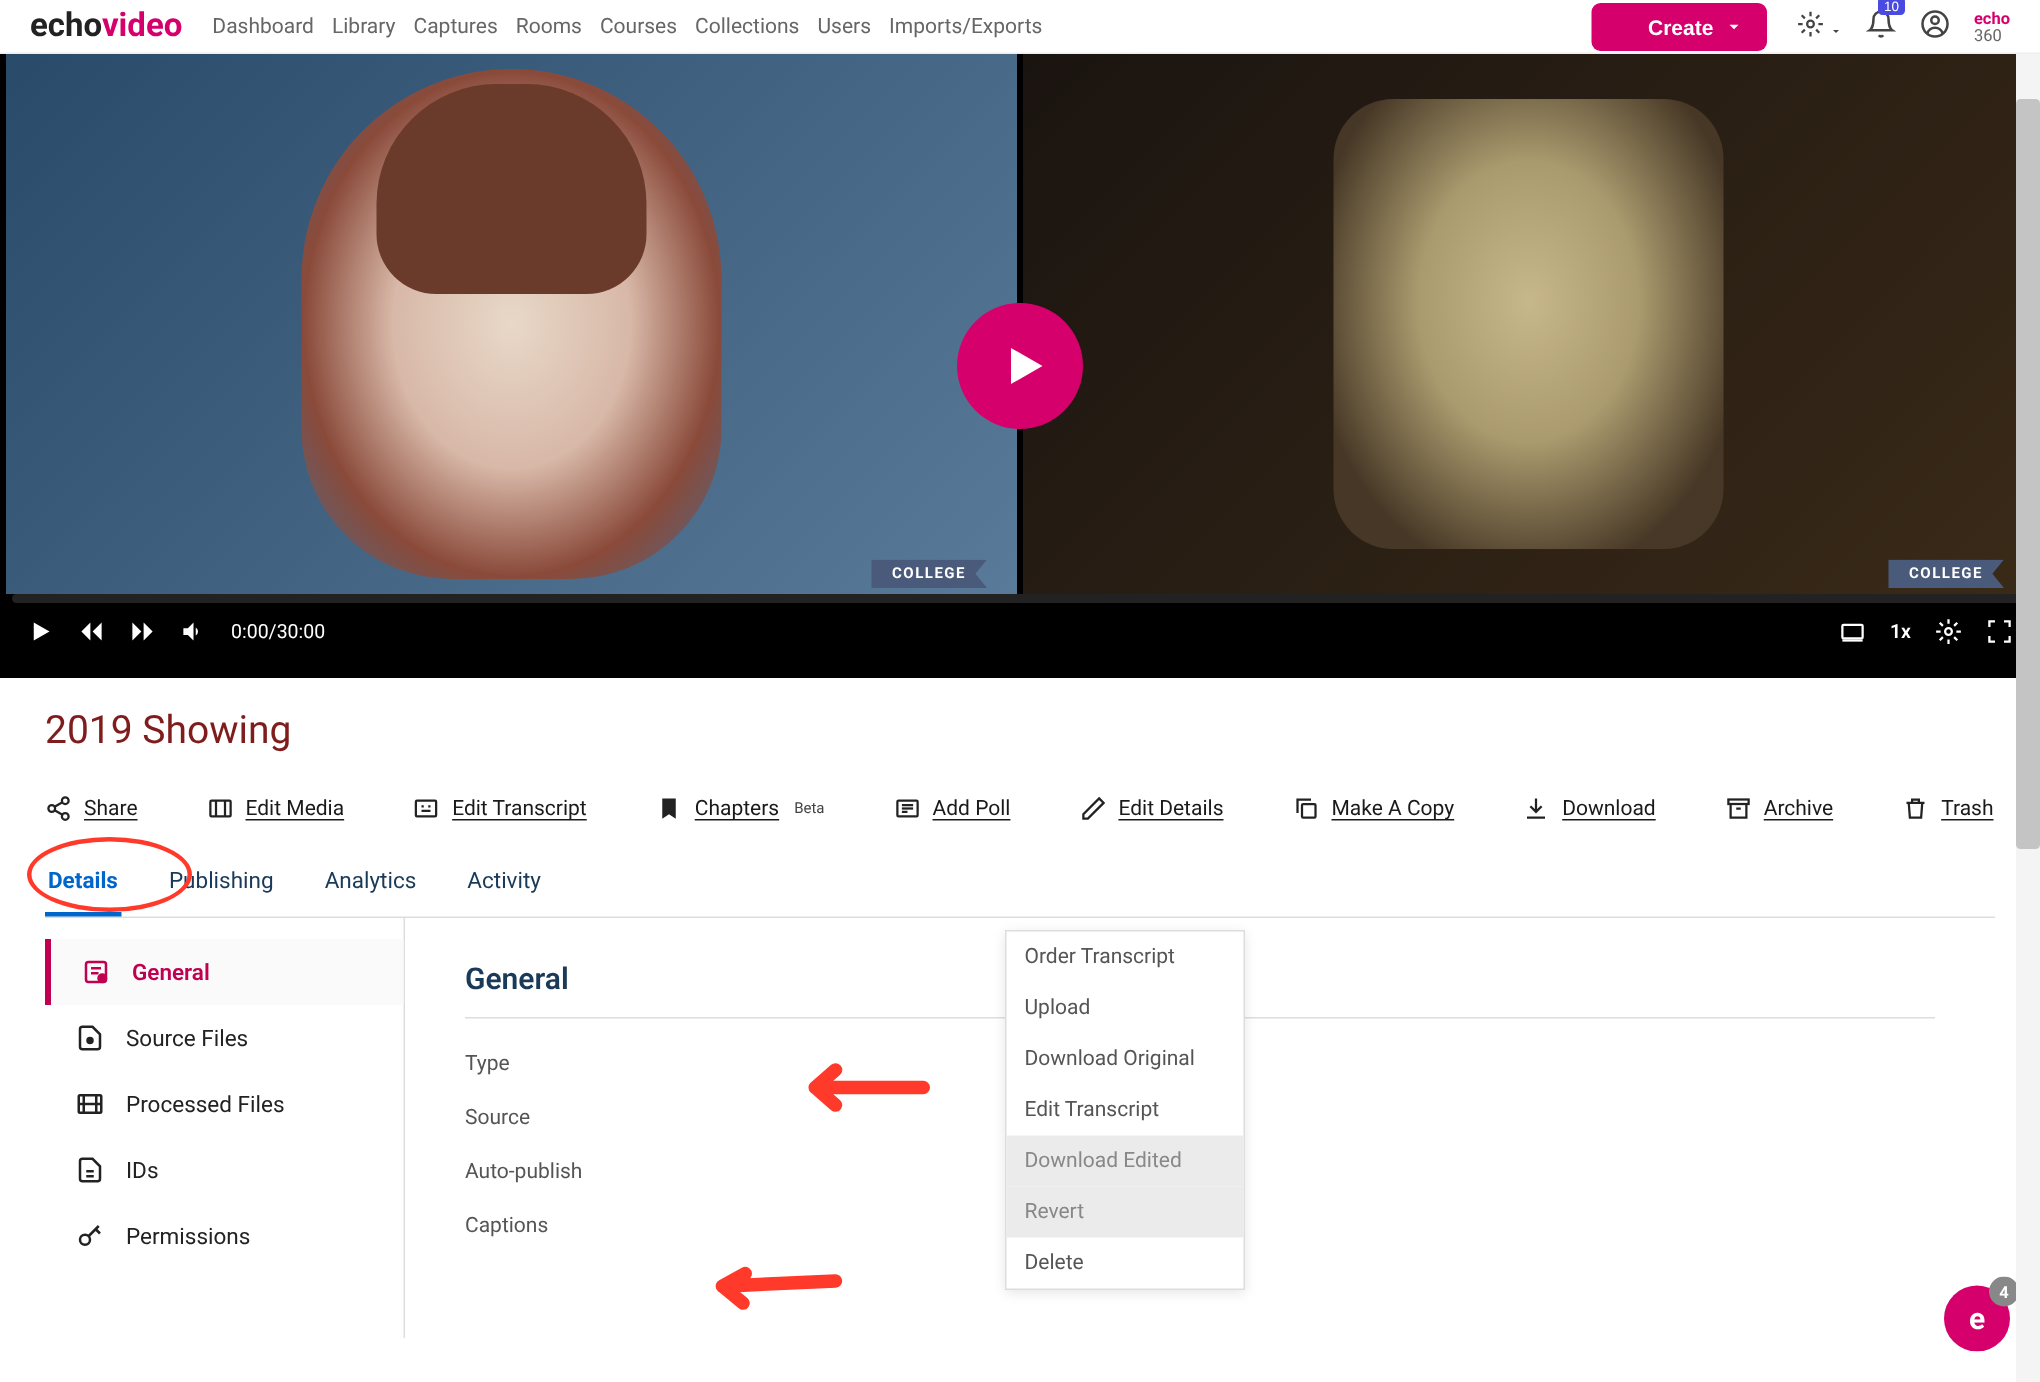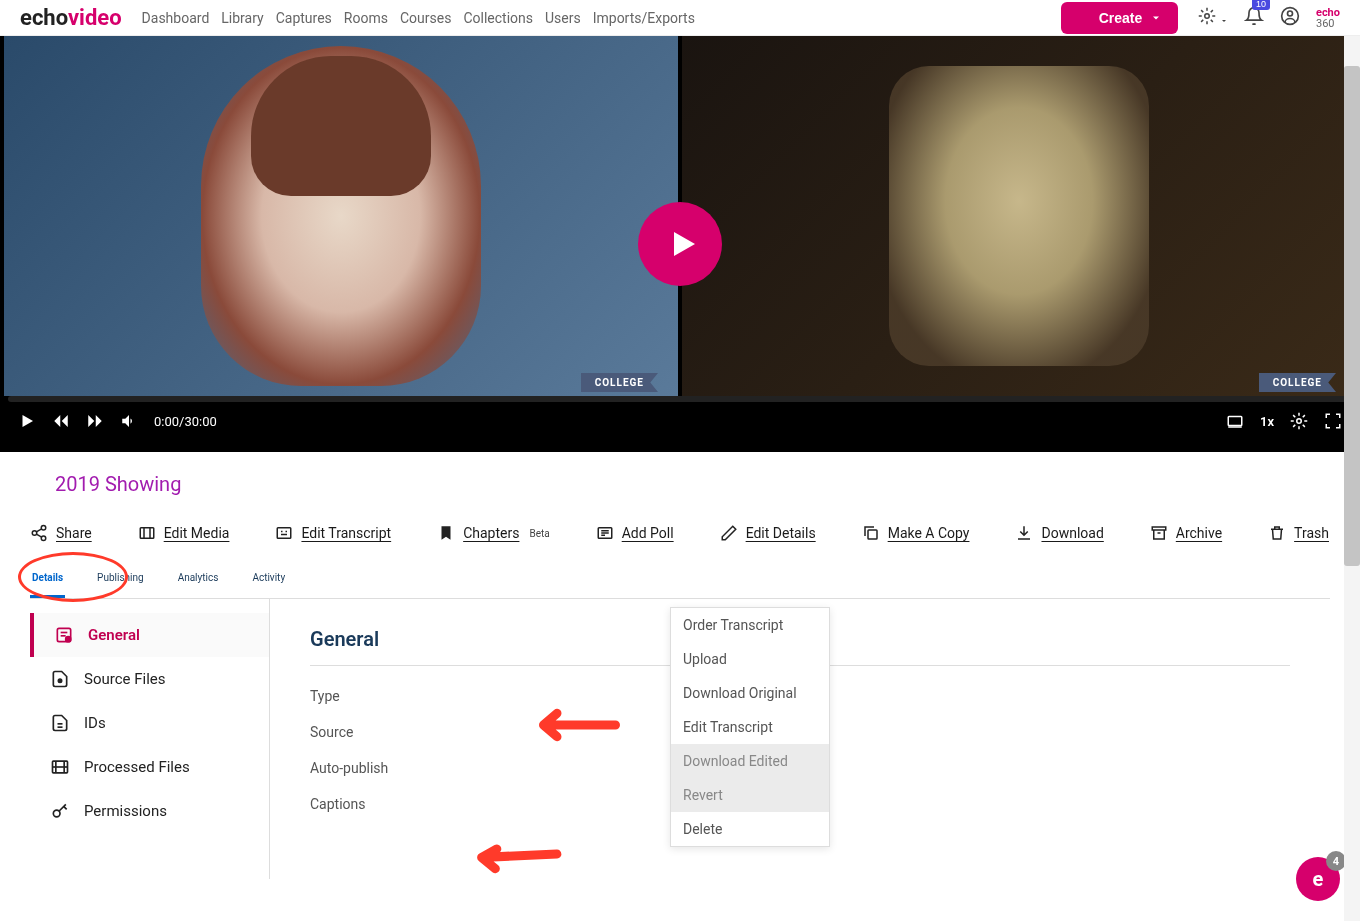--- a/index.html
+++ b/index.html
@@ -30,34 +30,34 @@
 .college-flag { position: absolute; bottom: 4px; right: 20px; background: #4a5a7a; color: #fff; font-size: 10px; font-weight: 700; letter-spacing: 1px; padding: 4px 14px; clip-path: polygon(0 0, 100% 0, 90% 50%, 100% 100%, 0 100%); }
 .progress-bar { height: 6px; background: #222; margin: 0 8px; border-radius: 3px; }
 .progress-bar .fill { width: 0%; height: 100%; background: #d6006c; }
 .controls { display: flex; align-items: center; padding: 10px 18px; color: #fff; gap: 16px; }
 .controls .spacer { flex: 1; }
 .ctrl-icon { width: 18px; height: 18px; cursor: pointer; }
 .time { font-size: 13px; }
 .speed { font-size: 13px; font-weight: 600; }
 
 .content { padding: 20px 30px 0; }
-.title { font-size: 20px; font-weight: 400; color: #a21caf; margin-bottom: 28px; margin-left: 25px; }
+.title { font-size: 26px; font-weight: 400; color: #7f1d1d; margin-bottom: 28px; }
 .action-row { display: flex; gap: 46px; align-items: center; margin-bottom: 20px; position: relative; }
 .action { display: flex; align-items: center; gap: 8px; color: #1a1a1a; font-size: 14px; text-decoration: underline; text-underline-offset: 3px; cursor: pointer; }
 .action .ai { width: 18px; height: 18px; }
 .beta-sup { font-size: 10px; vertical-align: super; margin-left: 2px; text-decoration: none; color: #444; }
 
 .arrow-red { position: absolute; pointer-events: none; }
 .arrow1 { left: 368px; top: -64px; transform: rotate(35deg); }
 .arrow2 { left: 530px; top: 700px; }
 .arrow3 { left: 470px; top: 830px; transform: rotate(-20deg); }
 .arrow-red svg { width: 90px; height: 50px; }
 
 .tabs { display: flex; gap: 30px; border-bottom: 1px solid #ddd; margin-top: 20px; position: relative; }
-.tab { padding: 10px 2px 12px; color: #1a3a5a; font-size: 10px; cursor: pointer; }
+.tab { padding: 10px 2px 12px; color: #1a3a5a; font-size: 15px; cursor: pointer; }
 .tab.active { color: #0066cc; font-weight: 700; border-bottom: 3px solid #0066cc; }
 .circle-highlight { position: absolute; left: -12px; top: -10px; width: 110px; height: 50px; border: 3px solid #ff3a2a; border-radius: 50%; pointer-events: none; }
 
 .details-layout { display: flex; min-height: 280px; }
 .sidebar { width: 240px; border-right: 1px solid #ddd; padding-top: 14px; }
 .side-item { display: flex; align-items: center; gap: 14px; padding: 12px 20px; color: #222; cursor: pointer; font-size: 15px; }
 .side-item.active { color: #c00050; border-left: 4px solid #c00050; background: #fafafa; font-weight: 600; }
 .side-item .si { width: 20px; height: 20px; }
 .main-panel { flex: 1; padding: 28px 40px; position: relative; }
 .panel-title { font-size: 20px; font-weight: 600; color: #1a3a5a; margin-bottom: 12px; border-bottom: 1px solid #ddd; padding-bottom: 14px; }
@@ -286,34 +286,34 @@
       </div>
       <div class="side-item">
         <svg class="si" viewBox="0 0 24 24" fill="none" stroke="#222" stroke-width="2">
             <path d="M14 3H6a2 2 0 00-2 2v14a2 2 0 002 2h12a2 2 0 002-2V9l-6-6z"></path>
             <circle cx="12" cy="14" r="2" fill="#222"></circle>
           </svg>
         <span>Source Files</span>
       </div>
       <div class="side-item">
         <svg class="si" viewBox="0 0 24 24" fill="none" stroke="#222" stroke-width="2">
-            <path d="M14 3H6a2 2 0 00-2 2v14a2 2 0 002 2h12a2 2 0 002-2V9l-6-6z"></path>
-            <line x1="9" y1="13" x2="15" y2="13"></line>
-            <line x1="9" y1="17" x2="15" y2="17"></line>
-          </svg>
-        <span>IDs</span>
-      </div>
-      <div class="side-item">
-        <svg class="si" viewBox="0 0 24 24" fill="none" stroke="#222" stroke-width="2">
             <rect x="3" y="5" width="18" height="14" rx="1"></rect>
             <line x1="7" y1="5" x2="7" y2="19"></line>
             <line x1="17" y1="5" x2="17" y2="19"></line>
             <line x1="3" y1="12" x2="21" y2="12"></line>
           </svg>
         <span>Processed Files</span>
+      </div>
+      <div class="side-item">
+        <svg class="si" viewBox="0 0 24 24" fill="none" stroke="#222" stroke-width="2">
+            <path d="M14 3H6a2 2 0 00-2 2v14a2 2 0 002 2h12a2 2 0 002-2V9l-6-6z"></path>
+            <line x1="9" y1="13" x2="15" y2="13"></line>
+            <line x1="9" y1="17" x2="15" y2="17"></line>
+          </svg>
+        <span>IDs</span>
       </div>
       <div class="side-item">
         <svg class="si" viewBox="0 0 24 24" fill="none" stroke="#222" stroke-width="2">
             <circle cx="8" cy="15" r="4"></circle>
             <path d="M11 12l8-8M17 7l3 3"></path>
           </svg>
         <span>Permissions</span>
       </div>
     </div>
 

